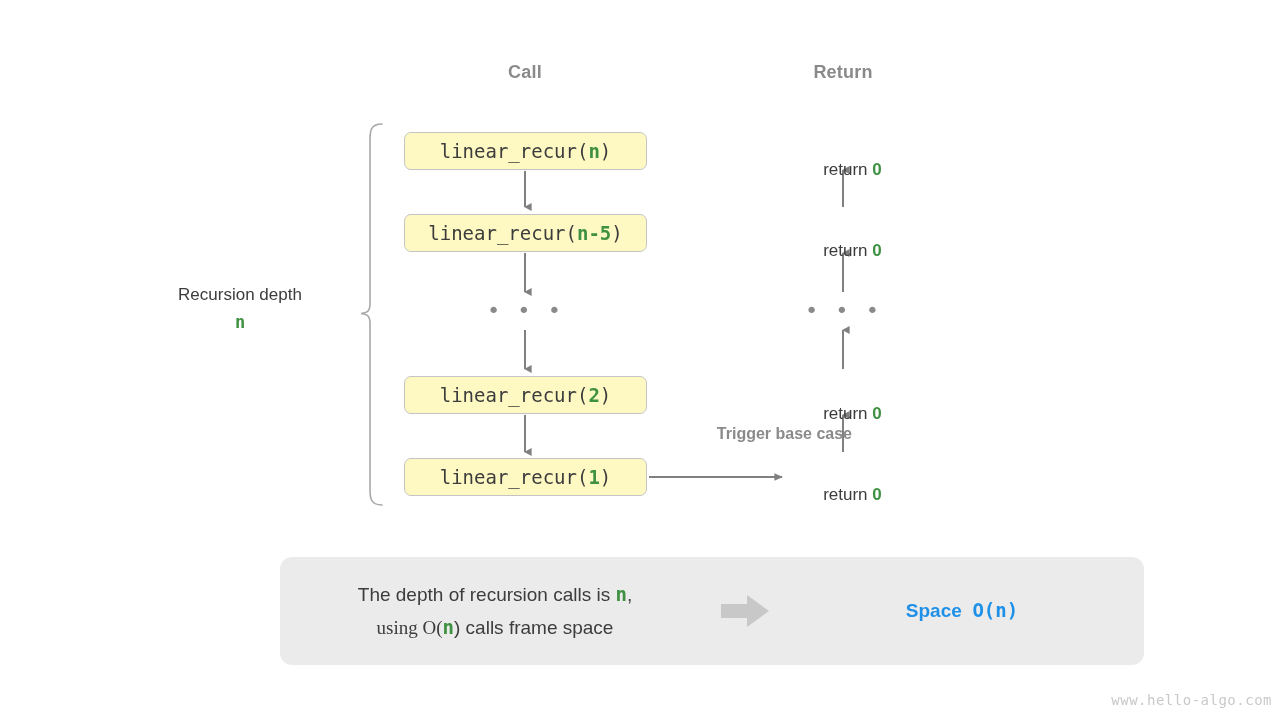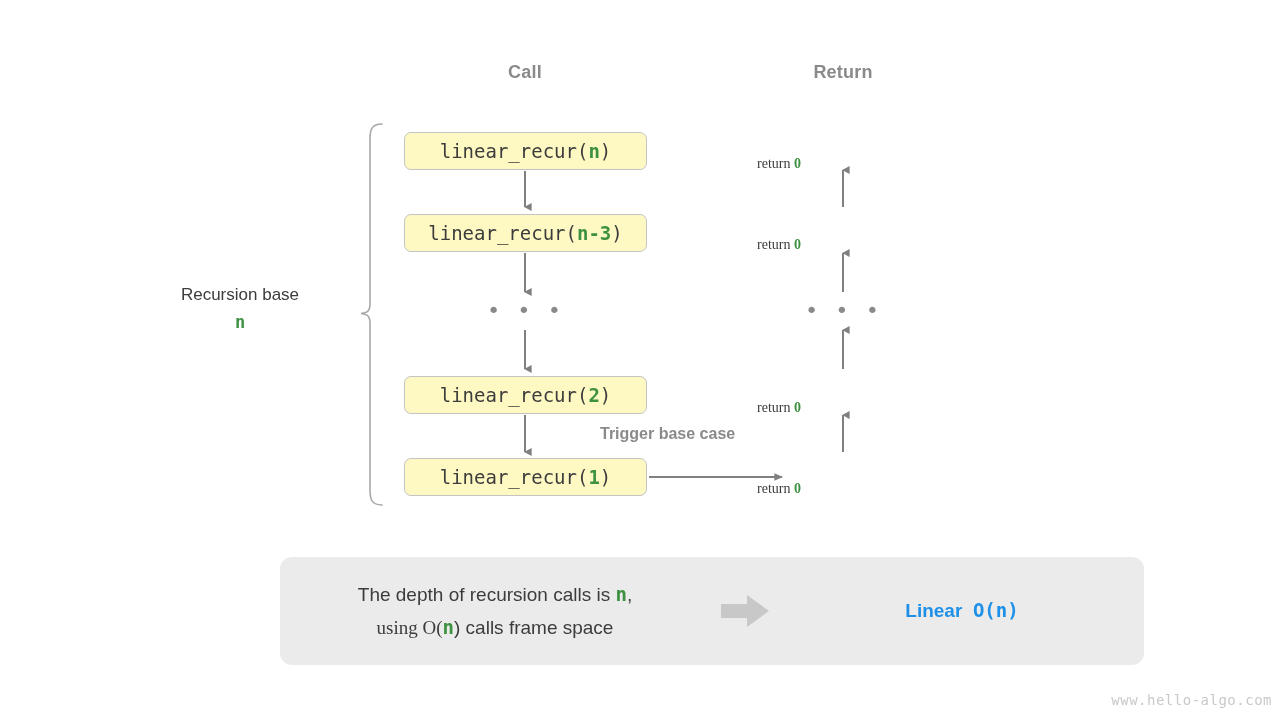--- a/index.html
+++ b/index.html
@@ -76,22 +76,23 @@
     color: #3c3c3c;
     white-space: pre;
   }
   .call-box .arg { color: #3f9142; font-weight: bold; }
 
   
   .ret-label {
     position: absolute;
     left: 743px;
     width: 200px;
-    font-family: Liberation Serif, serif;
-    font-size: 14px;
+    text-align: center;
+    font-family: Liberation Sans, sans-serif;
+    font-size: 17px;
     color: #3c3c3c;
     white-space: pre;
   }
   .ret-label .val { color: #3f9142; font-weight: bold; }
 
   
   .ellipsis {
     position: absolute;
     width: 200px;
     text-align: center;
@@ -102,24 +103,24 @@
   }
   #ellipsis-call   { left: 425px; top: 298px; }
   #ellipsis-return { left: 743px; top: 298px; }
 
   
   #arrows { position: absolute; left: 0; top: 0; }
 
   
   #trigger-label {
     position: absolute;
-    left: 600px;
+    left: 632px;
     top: 425px;
     width: 220px;
-    text-align: left;
+    text-align: right;
     font-size: 16px;
     font-weight: bold;
     color: #8a8a8a;
   }
 
   
   #summary-panel {
     position: absolute;
     left: 280px;
     top: 557px;
@@ -192,21 +193,21 @@
 
   <div class="col-header" id="hdr-call">Call</div>
   <div class="col-header" id="hdr-return">Return</div>
 
   <svg id="brace-svg" width="30" height="385" viewBox="0 0 30 385">
     <path d="M 24 2 C 12 2 12 10 12 18 L 12 182 C 12 190 8 191 3 191.5
              C 8 192 12 193 12 201 L 12 367 C 12 375 12 383 24 383" fill="none" stroke="#a8a8a8" stroke-width="1.6" stroke-linecap="round"></path>
   </svg>
 
   <div class="brace-label">
-    <span>Recursion base</span>
+    <span>Recursion depth</span>
     <span class="varn">n</span>
   </div>
 
   <svg id="arrows" width="1280" height="720">
     <defs>
       <marker id="ah-down" markerWidth="9" markerHeight="9" refX="4.5" refY="7.6" orient="auto" markerUnits="userSpaceOnUse">
         <path d="M 0.6 1 L 4.5 8.4 L 8.4 1 Z" fill="#808080"></path>
       </marker>
       <marker id="ah-up" markerWidth="9" markerHeight="9" refX="4.5" refY="1.4" orient="auto" markerUnits="userSpaceOnUse">
         <path d="M 0.6 8 L 4.5 0.6 L 8.4 8 Z" fill="#808080"></path>
@@ -244,21 +245,21 @@
 
     <g>
       <line x1="649" y1="477" x2="782" y2="477" stroke="#808080" stroke-width="2" marker-end="url(#ah-right)"></line>
     </g>
   </svg>
 
   <div class="call-box" style="top:132px">
     <span>linear_recur(</span><span class="arg">n</span><span>)</span>
   </div>
   <div class="call-box" style="top:214px">
-    <span>linear_recur(</span><span class="arg">n-3</span><span>)</span>
+    <span>linear_recur(</span><span class="arg">n-5</span><span>)</span>
   </div>
   <div class="call-box" style="top:376px">
     <span>linear_recur(</span><span class="arg">2</span><span>)</span>
   </div>
   <div class="call-box" style="top:458px">
     <span>linear_recur(</span><span class="arg">1</span><span>)</span>
   </div>
 
   <div class="ret-label" style="top:140px">
     <span>return </span><span class="val">0</span>
@@ -282,19 +283,19 @@
     <div id="summary-left">
       <span>The depth of recursion calls is </span><span class="varn">n</span><span>,</span><br>
       <span class="mono">using O(</span><span class="varn">n</span><span>) calls frame space</span>
     </div>
     <div id="summary-arrow">
       <svg width="52" height="36" viewBox="0 0 52 36">
         <path d="M 2 11 L 28 11 L 28 2 L 50 18 L 28 34 L 28 25 L 2 25 Z" fill="#c8c8c8"></path>
       </svg>
     </div>
     <div id="summary-right">
-      <span class="result"><span>Linear</span>&nbsp;&nbsp;<span class="mono">O(n)</span></span>
+      <span class="result"><span>Space</span>&nbsp;&nbsp;<span class="mono">O(n)</span></span>
     </div>
   </div>
 
   <div id="watermark">www.hello-algo.com</div>
 
 </div>
 
 </body></html>

